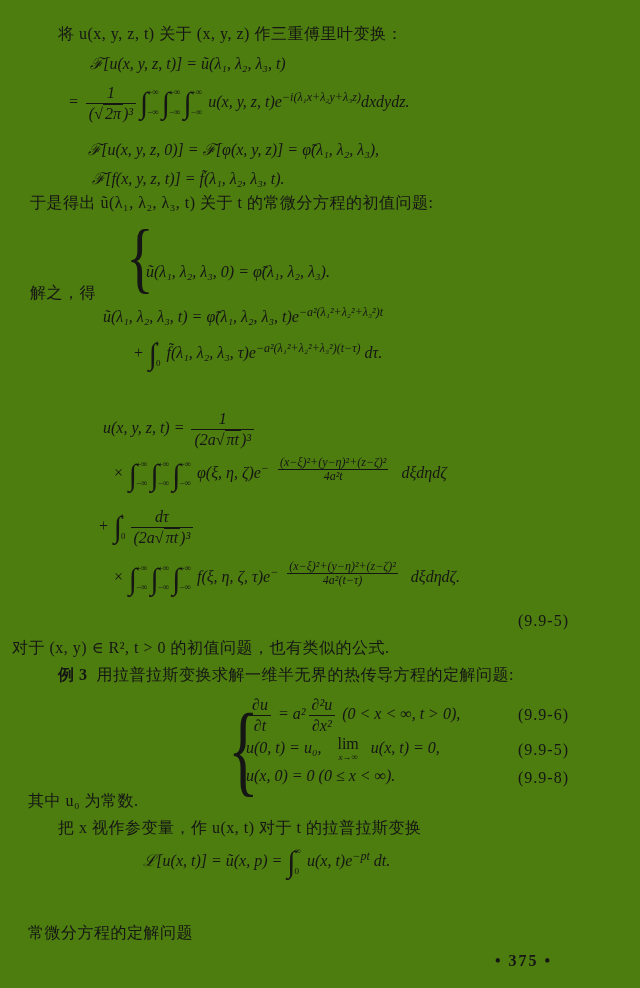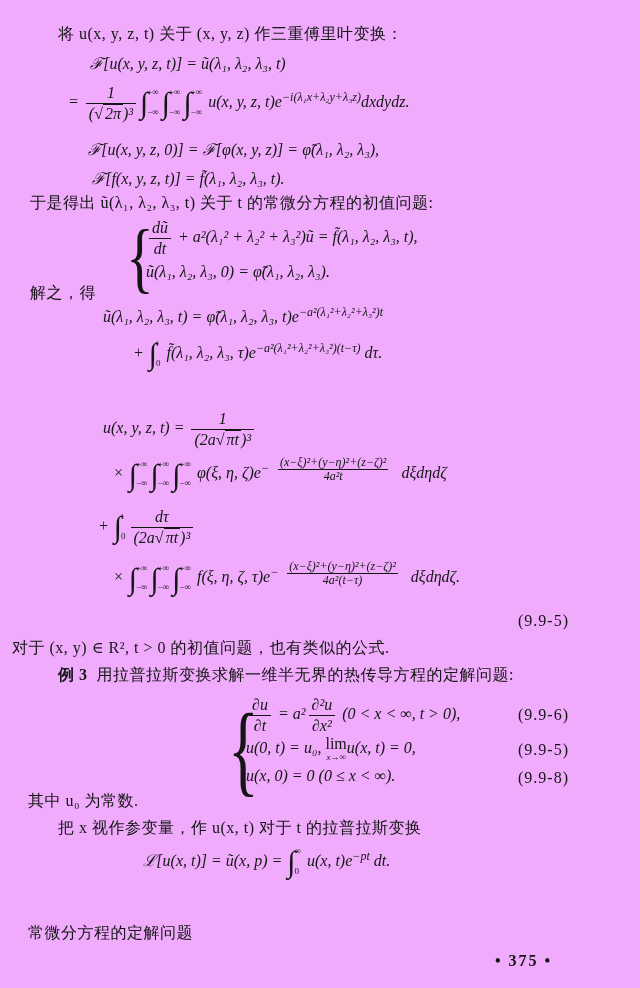--- a/index.html
+++ b/index.html
@@ -1,36 +1,36 @@
 <!DOCTYPE html>
 <html><head>
 <meta charset="utf-8">
 <style>
   * { margin:0; padding:0; box-sizing:border-box; }
   html,body { background:#e8e8e4; }
   #page {
     position:relative; width:640px; height:988px; margin:0 auto;
-    background:#f0abfc; color:#151515; overflow:hidden;
+    background:#4d7c0f; color:#151515; overflow:hidden;
     font-family:"Liberation Serif","DejaVu Serif",serif; font-size:16px;
   }
   .ln { position:absolute; white-space:nowrap; line-height:1.25; }
   .cn { font-style:normal; letter-spacing:0.5px; }
   .fl .mi, .fl { font-style:italic; }
   .fl sup { font-size:12px; font-style:italic; vertical-align:6px; line-height:1; }
   .frac { display:inline-block; text-align:center; vertical-align:middle; margin:0 3px; line-height:1; }
   .frac .num { display:block; border-bottom:1.2px solid #151515; padding:1px 3px 2px; }
   .frac .den { display:block; padding:2px 3px 0; }
   sup .frac { margin:0 9px; vertical-align:middle; }
   sup .frac .num, sup .frac .den { padding:0 2px 1px; }
   .int { display:inline-flex; align-items:stretch; vertical-align:middle; margin:0 2px 0 1px; }
   .int .glyph { font-size:30px; line-height:32px; font-style:normal; }
   .int .lims { display:inline-flex; flex-direction:column; justify-content:space-between; font-size:9px; font-style:normal; margin-left:-1px; padding:0 0 1px; }
   .sqrt .rad { font-style:normal; }
   .sqrt .bar { border-top:1.2px solid #151515; padding:0 2px;text-align:center; }
-  .limop { display:inline-flex; flex-direction:column; align-items:center; vertical-align:middle; line-height:1; font-style:normal; margin:0 0; }
+  .limop { display:inline-flex; flex-direction:column; align-items:center; vertical-align:middle; line-height:1; font-style:normal; margin:0 12px; }
   .limop .under { font-size:9px; margin-top:1px; font-style:italic; }
   .brace { position:absolute; font-style:normal; font-weight:400; transform-origin:top left; }
   .eqnum { font-style:normal; letter-spacing:1px; }
   .bold { font-weight:bold; }
   #pagenum { letter-spacing:2px; font-weight:bold; }
 </style>
 </head>
 <body>
 
 <div id="page">
@@ -56,21 +56,20 @@
           <span class="hi">+∞</span>
           <span class="lo">−∞</span>
         </span>
       </span><span class="mi"> u(x, y, z, t)e</span><sup><span class="mi">−i(λ₁x+λ₂y+λ₃z)</span></sup><span class="mi">dxdydz.</span></div>
   <div class="ln fl" style="left:88px;  top:140px"><span class="mi">ℱ[u(x, y, z, 0)] = ℱ[φ(x, y, z)] = φ̃(λ₁, λ₂, λ₃),</span></div>
   <div class="ln fl" style="left:92px;  top:169px"><span class="mi">ℱ[f(x, y, z, t)] = f̃(λ₁, λ₂, λ₃, t).</span></div>
 
   <div class="ln cn" style="left:30px;  top:193px">于是得出 ũ(λ₁, λ₂, λ₃, t) 关于 t 的常微分方程的初值问题:</div>
 
   <div class="brace" style="left:126px; top:212px; font-size:58px; transform:scaleY(1.35)">{</div>
-  <div class="ln fl" style="left:146px; top:219px"><span class="frac"><span class="num"><span class="mi">dũ</span></span><span class="den"><span class="mi">dt</span></span></span><span class="mi"> + a²(λ₁² + λ₂² + λ₃²)ũ = f̃(λ₁, λ₂, λ₃, t),</span></div>
   <div class="ln fl" style="left:146px; top:262px"><span class="mi">ũ(λ₁, λ₂, λ₃, 0) = φ̃(λ₁, λ₂, λ₃).</span></div>
 
   <div class="ln cn" style="left:30px;  top:283px">解之，得</div>
 
   <div class="ln fl" style="left:103px; top:306px"><span class="mi">ũ(λ₁, λ₂, λ₃, t) = φ̃(λ₁, λ₂, λ₃, t)e</span><sup><span class="mi">−a²(λ₁²+λ₂²+λ₃²)t</span></sup></div>
   <div class="ln fl" style="left:133px; top:338px"><span class="mi">+ </span><span class="int">
         <span class="glyph">∫</span>
         <span class="lims">
           <span class="hi">t</span>
           <span class="lo">0</span>

